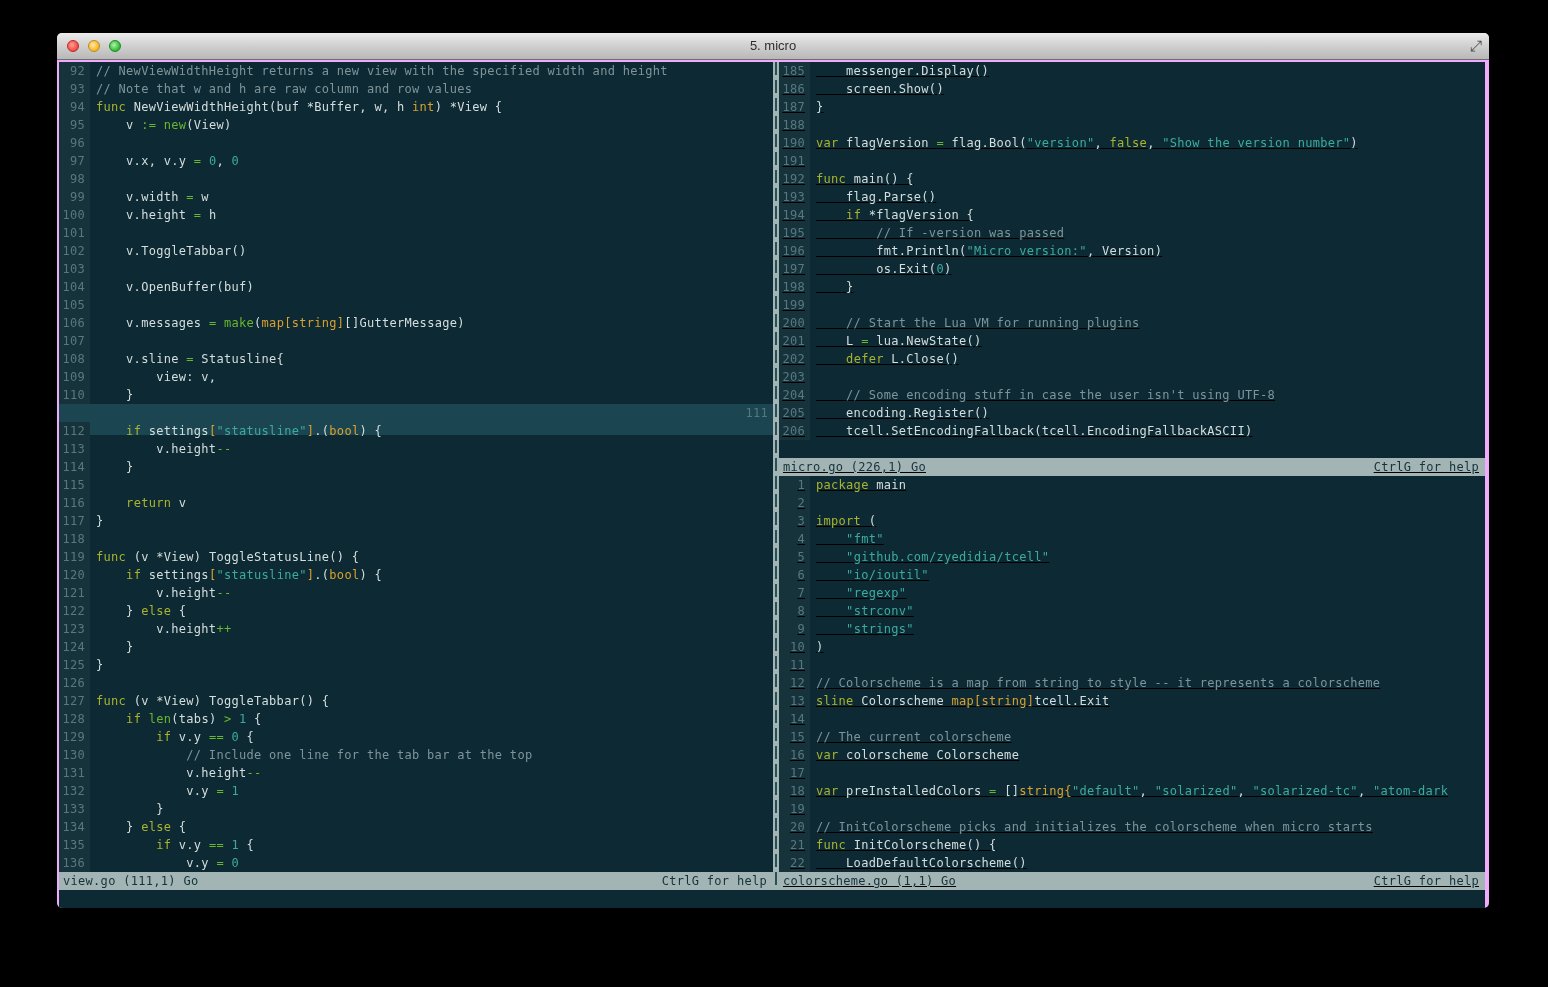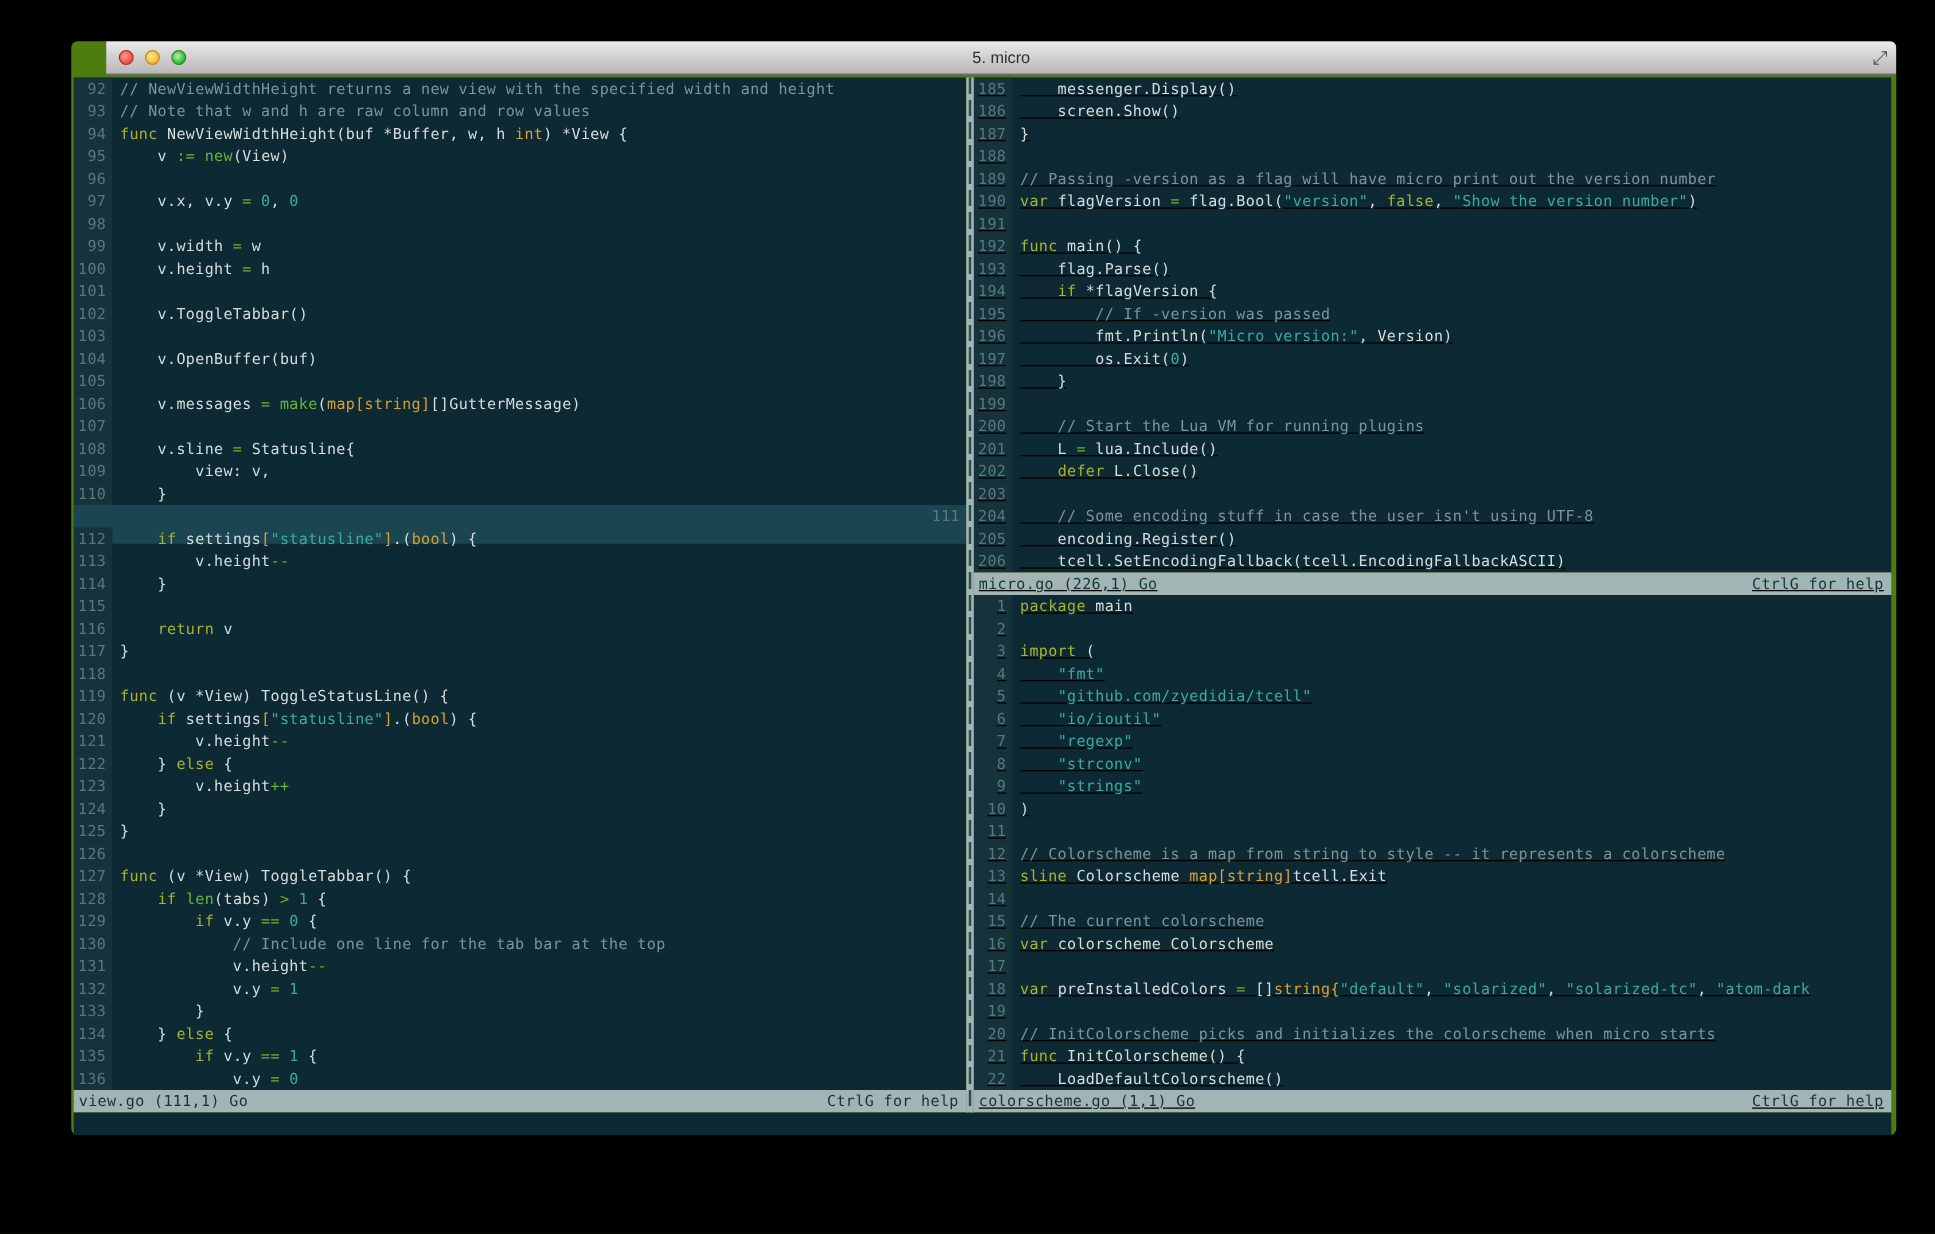--- a/index.html
+++ b/index.html
@@ -1,17 +1,17 @@
 <!DOCTYPE html>
 <html><head>
 <meta charset="utf-8">
 <style>
   html,body{margin:0;padding:0;background:#000;width:1548px;height:987px;position:relative;overflow:hidden;}
   .window{position:absolute;left:57px;top:33px;width:1432px;height:875px;border-radius:5px;overflow:hidden;
-          background:#4d7c0f;box-shadow:0 12px 34px rgba(0,0,0,.65);padding-left:28px;}
+          background:#f0abfc;box-shadow:0 12px 34px rgba(0,0,0,.65);}
   .titlebar{position:relative;height:26px;background:linear-gradient(#ececec 0%,#d2d2d2 45%,#b8b8b8 100%);
             border-bottom:1px solid #6e6e6e;}
   .title{font:13px/26px "Liberation Sans",sans-serif;color:#2f2f2f;text-align:center;}
   .lights{position:absolute;left:10px;top:7px;display:flex;gap:9px;}
   .light{width:12px;height:12px;border-radius:50%;box-sizing:border-box;}
   .light.red{background:radial-gradient(circle at 4px 4px,#ff9d97,#f2564d 60%,#d8322a);border:1px solid #c1271f;}
   .light.yellow{background:radial-gradient(circle at 4px 4px,#ffe9a8,#f8ba34 60%,#dd9c1e);border:1px solid #c28a16;}
   .light.green{background:radial-gradient(circle at 4px 4px,#b3f2a8,#3cc13f 60%,#259a2c);border:1px solid #1f8a26;}
   .resize-ic{position:absolute;right:7px;top:3px;font:15px/20px "DejaVu Sans",sans-serif;color:#4d4d4d;}
 
@@ -110,33 +110,32 @@
       </div>
 
       <div class="divider"></div>
 
       <div class="pane-col pane-right">
         <div class="codearea h22">
             <div class="row"><span class="num">185</span><span class="lcode"><span class="tk-w">    messenger.Display()</span></span></div>
             <div class="row"><span class="num">186</span><span class="lcode"><span class="tk-w">    screen.Show()</span></span></div>
             <div class="row"><span class="num">187</span><span class="lcode"><span class="tk-w">}</span></span></div>
             <div class="row"><span class="num">188</span><span class="lcode"></span></div>
-            <div class="row"><span class="num">189</span><span class="lcode"><span class="tk-c">// Passing -version as a flag will have micro print out the version number</span></span></div>
             <div class="row"><span class="num">190</span><span class="lcode"><span class="tk-k">var</span><span class="tk-w"> flagVersion </span><span class="tk-s">=</span><span class="tk-w"> flag.Bool(</span><span class="tk-q">"version"</span><span class="tk-w">, </span><span class="tk-k">false</span><span class="tk-w">, </span><span class="tk-q">"Show the version number"</span><span class="tk-w">)</span></span></div>
             <div class="row"><span class="num">191</span><span class="lcode"></span></div>
             <div class="row"><span class="num">192</span><span class="lcode"><span class="tk-k">func</span><span class="tk-w"> main() {</span></span></div>
             <div class="row"><span class="num">193</span><span class="lcode"><span class="tk-w">    flag.Parse()</span></span></div>
             <div class="row"><span class="num">194</span><span class="lcode"><span class="tk-w">    </span><span class="tk-k">if</span><span class="tk-w"> *flagVersion {</span></span></div>
             <div class="row"><span class="num">195</span><span class="lcode"><span class="tk-c">        // If -version was passed</span></span></div>
             <div class="row"><span class="num">196</span><span class="lcode"><span class="tk-w">        fmt.Println(</span><span class="tk-q">"Micro version:"</span><span class="tk-w">, Version)</span></span></div>
             <div class="row"><span class="num">197</span><span class="lcode"><span class="tk-w">        os.Exit(</span><span class="tk-q">0</span><span class="tk-w">)</span></span></div>
             <div class="row"><span class="num">198</span><span class="lcode"><span class="tk-w">    }</span></span></div>
             <div class="row"><span class="num">199</span><span class="lcode"></span></div>
             <div class="row"><span class="num">200</span><span class="lcode"><span class="tk-c">    // Start the Lua VM for running plugins</span></span></div>
-            <div class="row"><span class="num">201</span><span class="lcode"><span class="tk-w">    L </span><span class="tk-s">=</span><span class="tk-w"> lua.Include()</span></span></div>
+            <div class="row"><span class="num">201</span><span class="lcode"><span class="tk-w">    L </span><span class="tk-s">=</span><span class="tk-w"> lua.NewState()</span></span></div>
             <div class="row"><span class="num">202</span><span class="lcode"><span class="tk-w">    </span><span class="tk-k">defer</span><span class="tk-w"> L.Close()</span></span></div>
             <div class="row"><span class="num">203</span><span class="lcode"></span></div>
             <div class="row"><span class="num">204</span><span class="lcode"><span class="tk-c">    // Some encoding stuff in case the user isn't using UTF-8</span></span></div>
             <div class="row"><span class="num">205</span><span class="lcode"><span class="tk-w">    encoding.Register()</span></span></div>
             <div class="row"><span class="num">206</span><span class="lcode"><span class="tk-w">    tcell.SetEncodingFallback(tcell.EncodingFallbackASCII)</span></span></div>
           </div>
         <div class="statusbar">
           <span>micro.go (226,1) Go</span>
           <span>CtrlG for help</span>
         </div>

